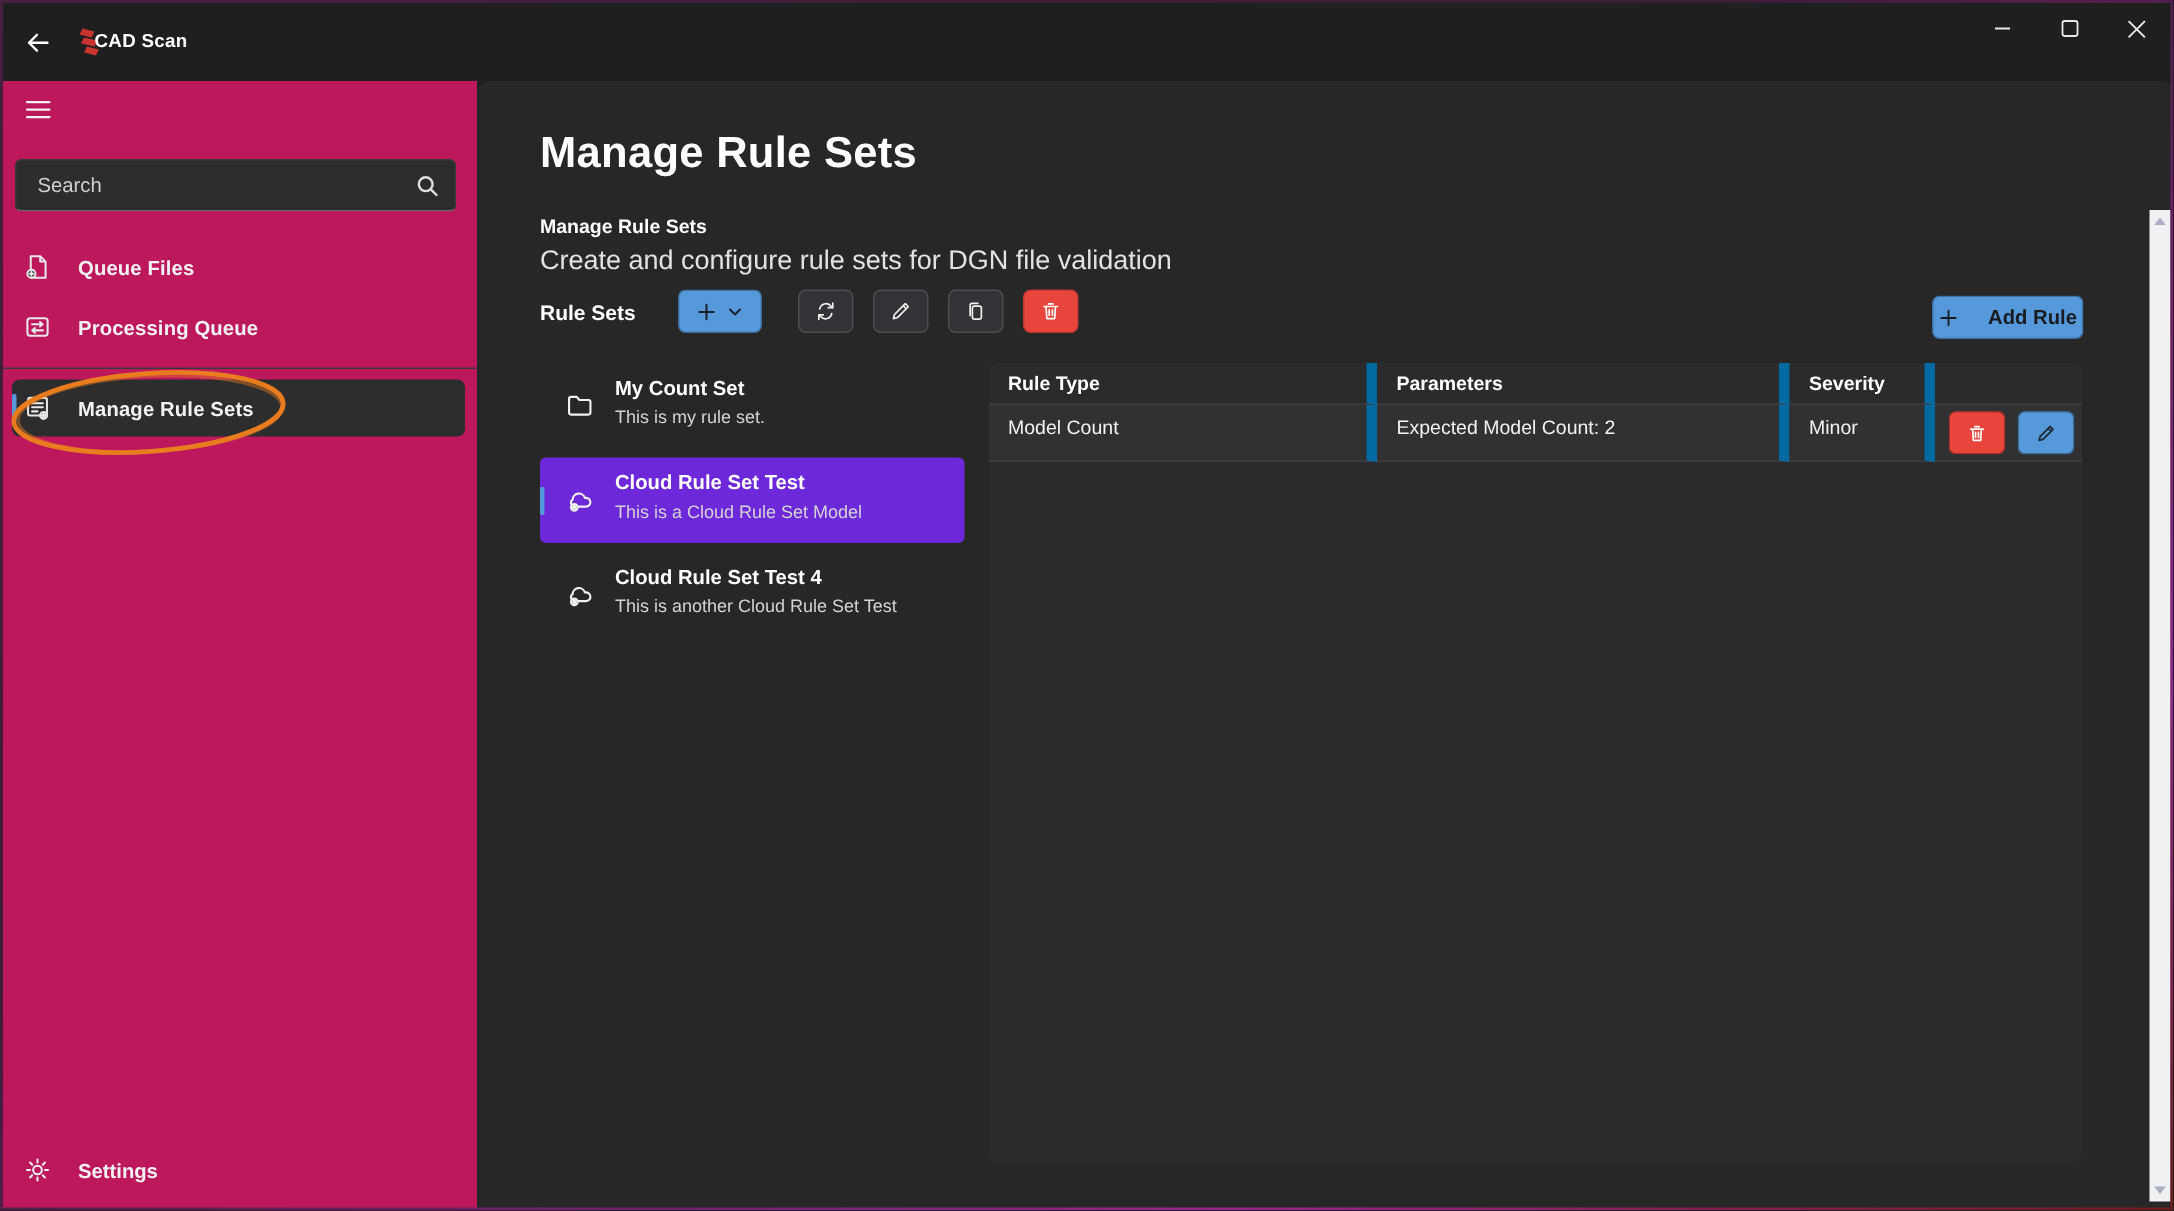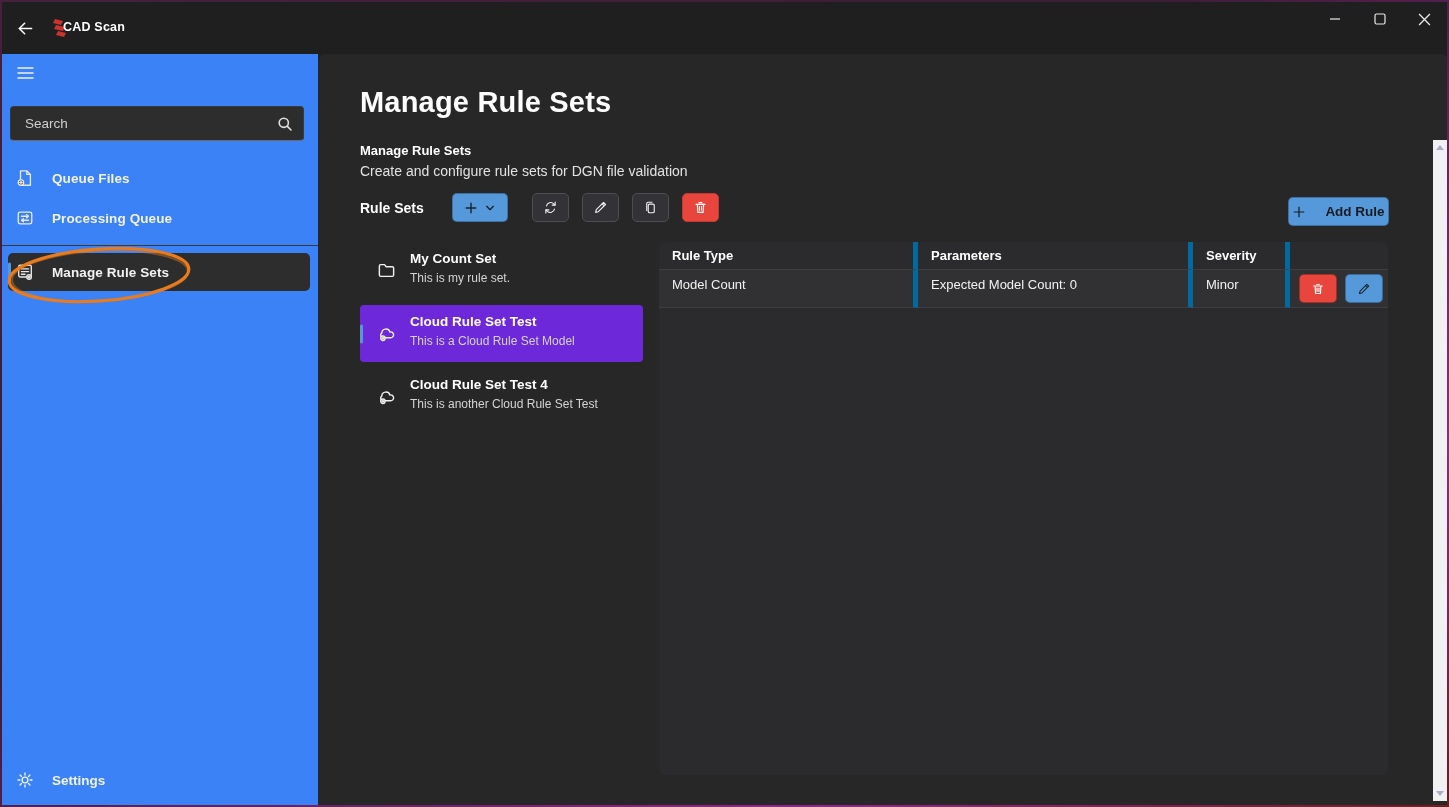--- a/index.html
+++ b/index.html
@@ -25,21 +25,21 @@
   }
   .logo { position: absolute; left: 51px; top: 15px; width: 18px; height: 26px; display: flex; align-items: center; }
   .app-title { position: absolute; left: 63px; top: 20px; font-size: 12.5px; font-weight: 700; color: #ffffff; letter-spacing: .2px; }
   .win-controls { position: absolute; right: 2px; top: 0; display: flex; }
   .win-btn {
     width: 45px; height: 38px; background: none; border: none; color: #e9e9e9;
     display: flex; align-items: center; justify-content: center; cursor: pointer;
   }
 
   
-  .sidebar { position: absolute; left: 0; top: 54px; width: 318px; bottom: 0; background: #3b82f6; }
+  .sidebar { position: absolute; left: 0; top: 54px; width: 318px; bottom: 0; background: #be185d; }
   .hamburger-btn {
     position: absolute; left: 7px; top: 2px; width: 36px; height: 34px;
     background: none; border: none; color: #f0f0f0; display: flex;
     align-items: center; justify-content: center; cursor: pointer; border-radius: 4px;
   }
   .search-box {
     position: absolute; left: 10px; top: 52px; width: 294px; height: 35px;
     background: #2d2d2d; border: 1px solid #3a3a3a; border-bottom-color: #6a6a6a;
     border-radius: 4px; display: flex; align-items: center; padding: 0 10px 0 14px;
   }
@@ -74,21 +74,21 @@
   .settings-item .nav-label { font-size: 13.5px; font-weight: 700; }
 
   
   .main {
     position: absolute; left: 318px; top: 54px; right: 0; bottom: 0;
     background: #272728; border-top-left-radius: 8px; border-top-right-radius: 8px;
   }
   .page-title { position: absolute; left: 42px; top: 32px; font-size: 29px; font-weight: 700; color: #ffffff; letter-spacing: .2px; }
   .section-head { position: absolute; left: 42px; top: 89px; }
   .section-title { font-size: 13px; font-weight: 700; color: #ffffff; }
-  .section-subtitle { margin-top: 5px; font-size: 14px; color: #e2e2e2; }
+  .section-subtitle { margin-top: 5px; font-size: 18px; color: #e2e2e2; }
 
   .toolbar { position: absolute; left: 42px; top: 139px; height: 29px; display: flex; align-items: center; }
   .toolbar-label { font-size: 14px; font-weight: 700; color: #ffffff; margin-right: 28px; }
   .split-btn {
     width: 56px; height: 29px; border-radius: 5px; border: 1px solid rgba(0,0,0,.25);
     background: var(--accent-blue, #5599db); color: #18222c; display: flex;
     align-items: center; justify-content: center; gap: 7px; cursor: pointer; margin-right: 24px;
   }
   .icon-btn {
     width: 37px; height: 29px; border-radius: 5px; margin-right: 13px;
@@ -116,21 +116,21 @@
   
   .rules-table {
     position: absolute; left: 341px; top: 188px; width: 729px; height: 533px;
     background: #2b2b2d; border-radius: 6px; overflow: hidden;
   }
   .tbl-grid { display: grid; grid-template-columns: 259px 275px 97px 1fr; }
   .th {
     height: 28px; line-height: 28px; padding-left: 13px; font-size: 13px; font-weight: 700;
     color: #ffffff; border-bottom: 1px solid #3e3e42;
   }
-  .th.bordered, .td.bordered { border-right: 5px solid #0369a1; }
+  .th.bordered, .td.bordered { border-right: 7px solid #0369a1; }
   .td {
     height: 38px; padding: 7px 0 16px 13px; font-size: 13px; color: #f2f2f2;
     background: #313134; border-bottom: 1px solid #3e3e42;
   }
   .td.actions { padding: 4px 0 0 9px; display: flex; gap: 8px; }
   .row-btn {
     width: 38px; height: 29px; border-radius: 5px; display: flex;
     align-items: center; justify-content: center; cursor: pointer; border: 1px solid rgba(0,0,0,.3);
   }
   .row-btn.delete { background: var(--danger-red, #e8463c); color: #ffffff; }
@@ -367,21 +367,21 @@
     </div>
 
     <div class="rules-table">
       <div class="tbl-grid">
         <div class="th bordered">Rule Type</div>
         <div class="th bordered">Parameters</div>
         <div class="th bordered">Severity</div>
         <div class="th"></div>
 
         <div class="td bordered">Model Count</div>
-        <div class="td bordered">Expected Model Count: 0</div>
+        <div class="td bordered">Expected Model Count: 2</div>
         <div class="td bordered">Minor</div>
         <div class="td actions">
           <button class="row-btn delete">
             <span style="display:flex">
               <svg width="14" height="14" viewBox="0 0 20 20" fill="none" stroke="currentColor" stroke-width="1.6" stroke-linecap="round" stroke-linejoin="round">
                 <path d="M4 5.8h12M8 3.5h4M5.8 5.8l.7 10.7h7L14.2 5.8"></path>
                   <path d="M8.6 8.8v4.7M11.4 8.8v4.7"></path>
               </svg>
             </span>
           </button>

